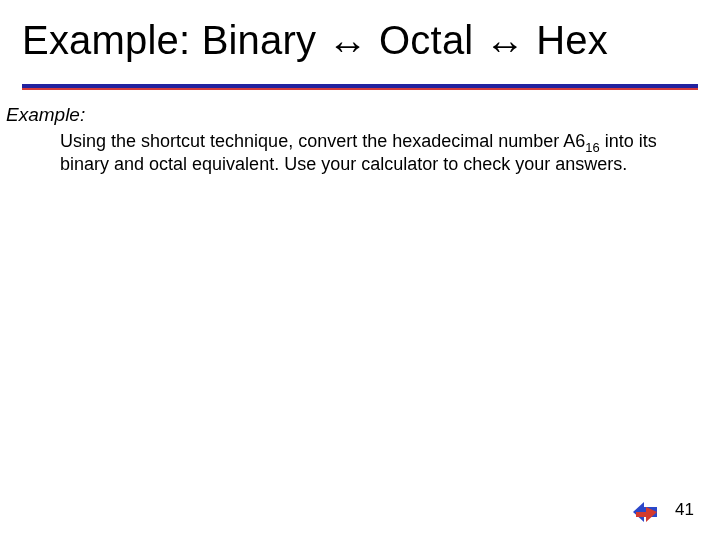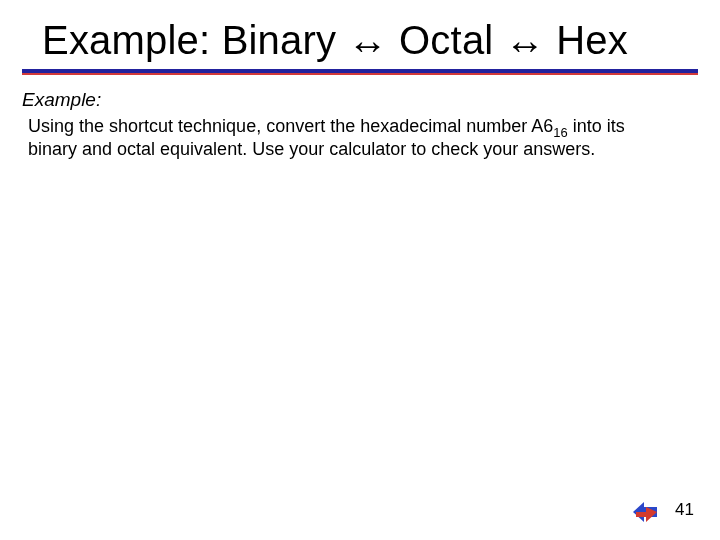--- a/index.html
+++ b/index.html
@@ -14,43 +14,42 @@
   }
   .slide {
     position: relative;
     width: 720px;
     height: 540px;
     box-sizing: border-box;
   }
   .title {
     font-size: 40px;
     font-weight: 400;
-    padding: 18px 22px 6px 22px;
+    padding: 18px 22px 21px 22px;
     letter-spacing: 0.2px;
-    margin-left: 20px;
   }
   .rule-outer {
     height: 4px;
     background: #22229e;
     margin: 0 22px 0 22px;
   }
   .rule-inner {
     height: 2px;
     background: #d33a3a;
     margin: 0 22px 14px 22px;
   }
   .ex-label {
     font-style: italic;
     font-size: 19px;
-    padding: 0 22px 4px 22px;
+    padding: 0 22px 4px 6px;
   }
   .body-text {
     font-size: 18px;
     line-height: 1.28;
-    padding: 0 28px 0 28px;
+    padding: 0 28px 0 60px;
     max-width: 620px;
   }
   .body-text sub {
     font-size: 0.72em;
     vertical-align: sub;
     line-height: 0;
   }
   .page-number {
     position: absolute;
     right: 26px;

